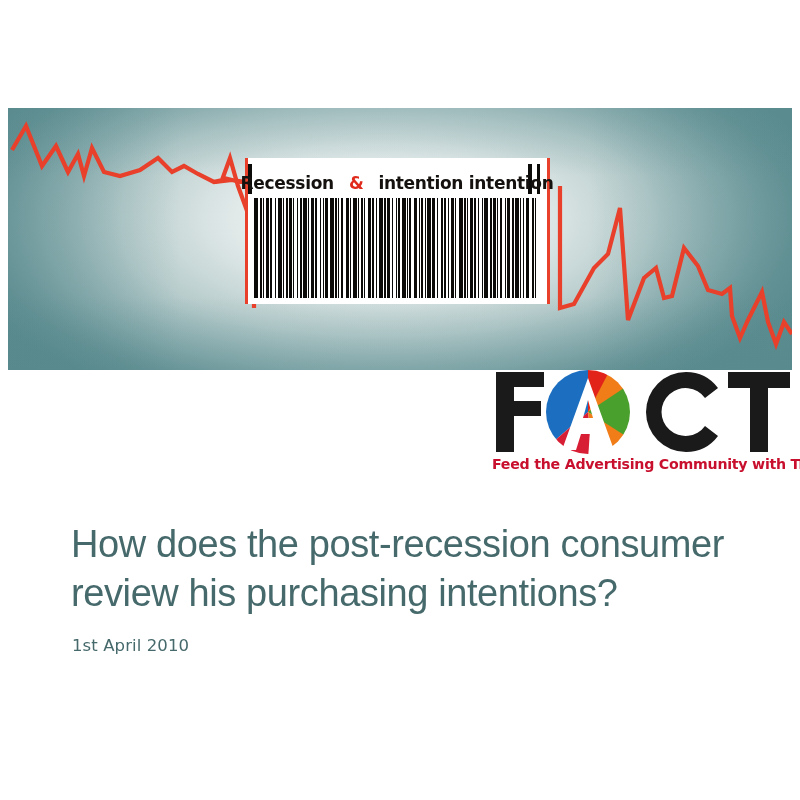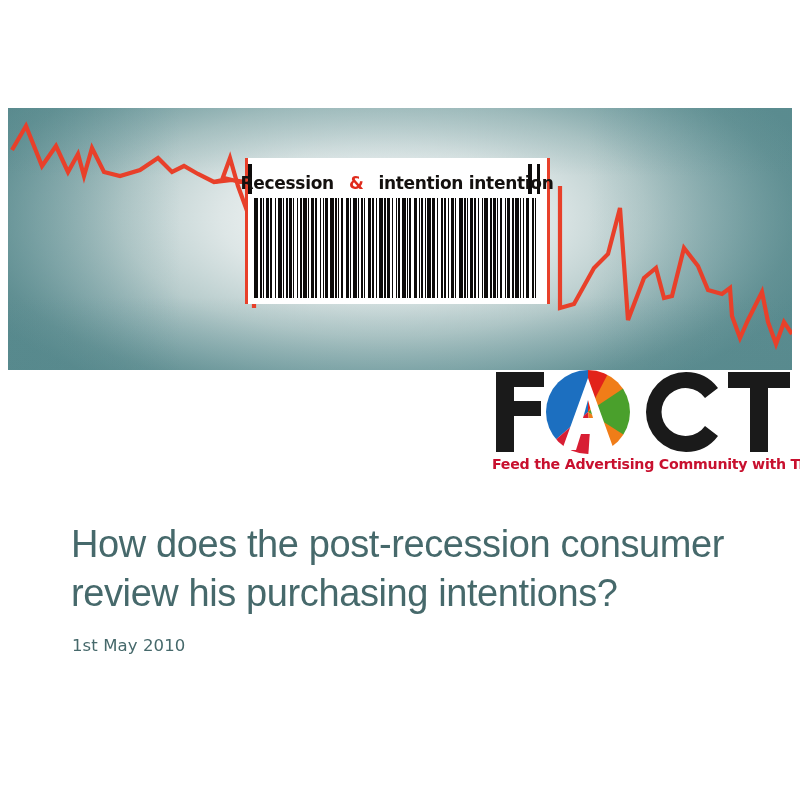--- a/index.html
+++ b/index.html
@@ -316,14 +316,14 @@
     <path fill="#1a1a1a" d="M196 2 a40 40 0 1 0 0 80 a40 40 0 0 0 32 -16 l-13 -10 a24 24 0 1 1 0 -28 l13 -10 a40 40 0 0 0 -32 -16 z"></path>
 
     <path fill="#1a1a1a" d="M238 2 h62 v16 h-22 v64 h-18 v-64 h-22 z"></path>
   </svg>
 
   <div class="logo-tagline">Feed the Advertising Community with Trends</div>
 </div>
 
 <div class="title-block">
   <h1 class="deck-title">How does the post-recession consumer review his purchasing intentions?</h1>
-  <div class="deck-date">1st May 2010</div>
+  <div class="deck-date">1st April 2010</div>
 </div>
 
 </body></html>

